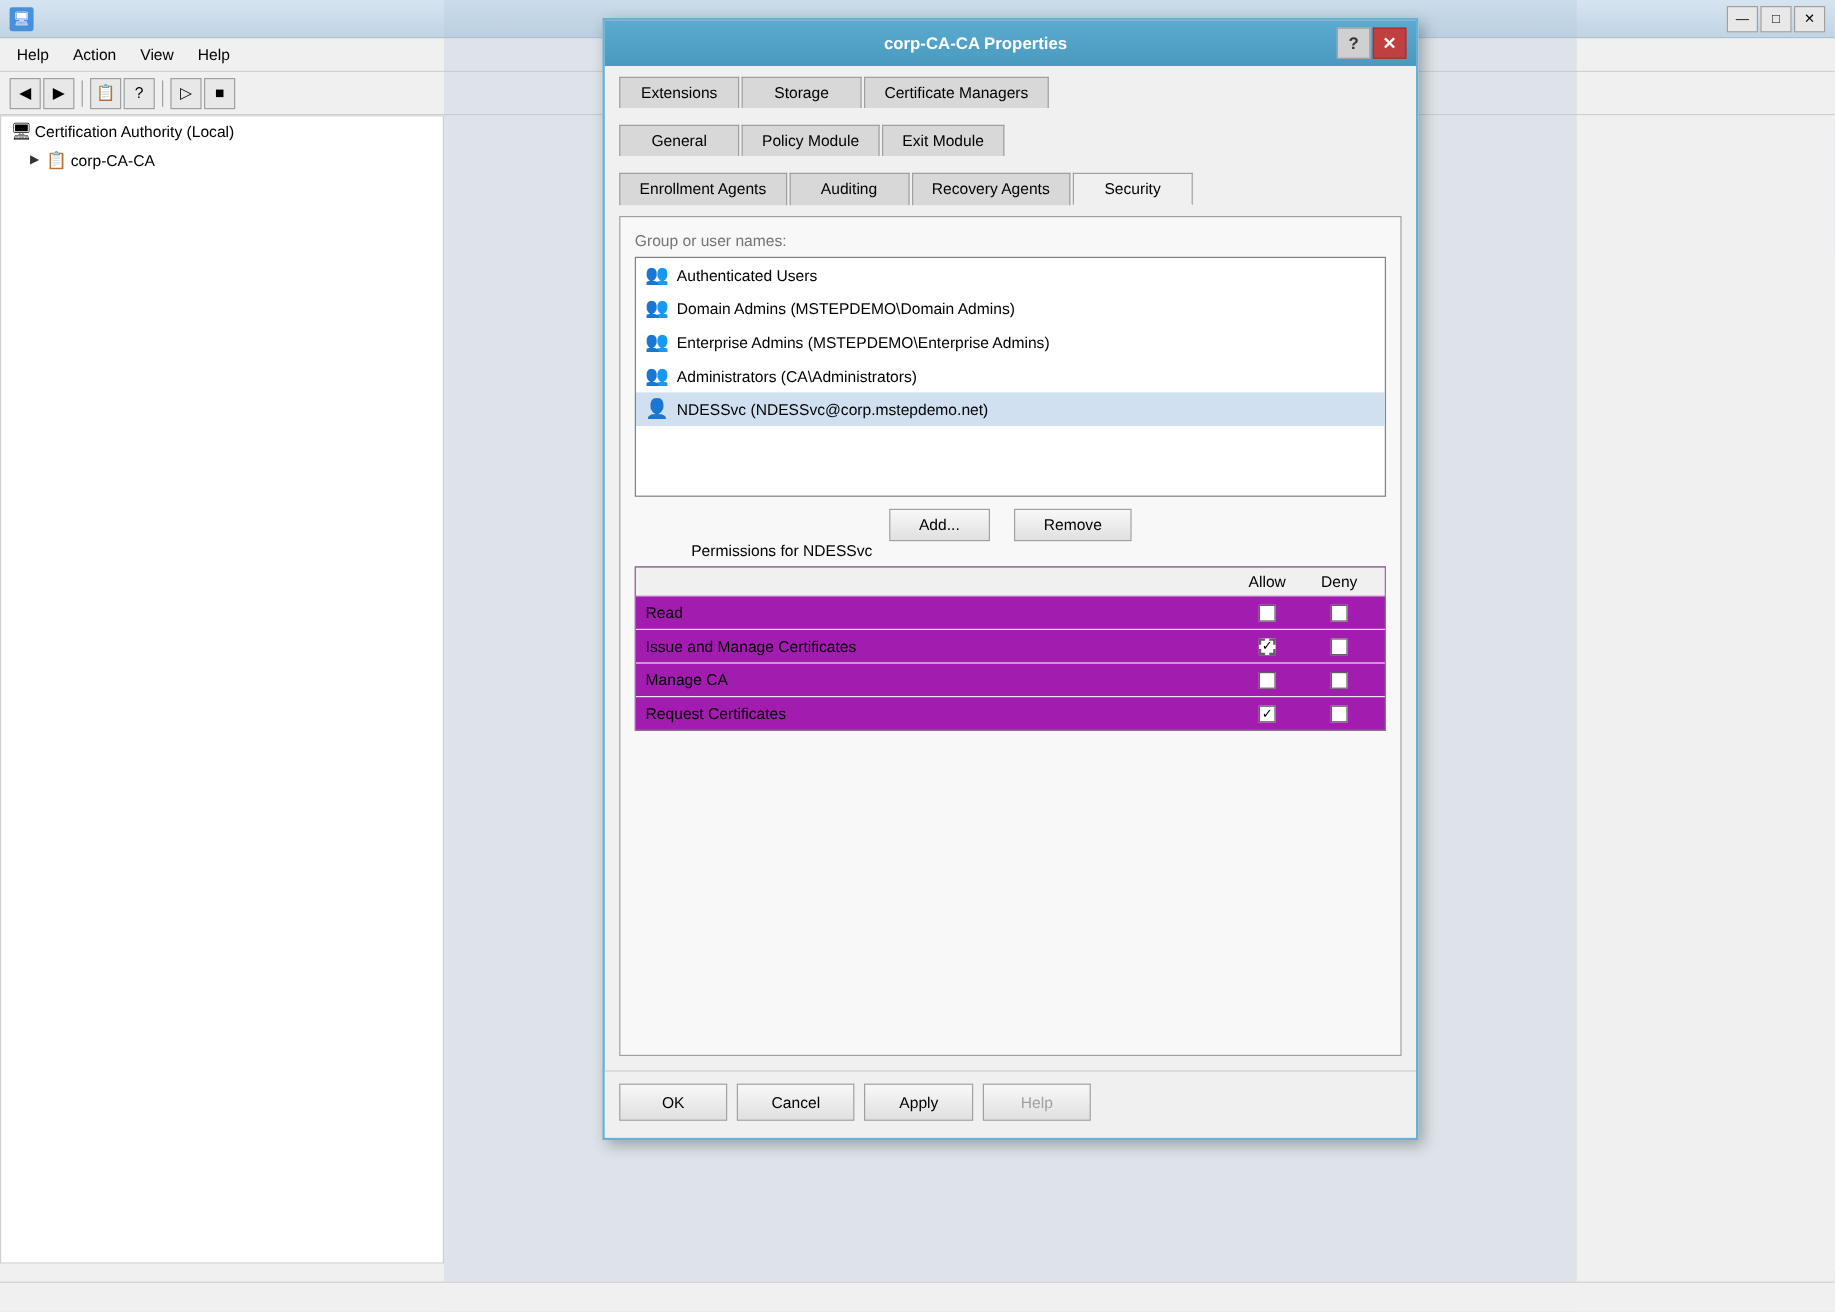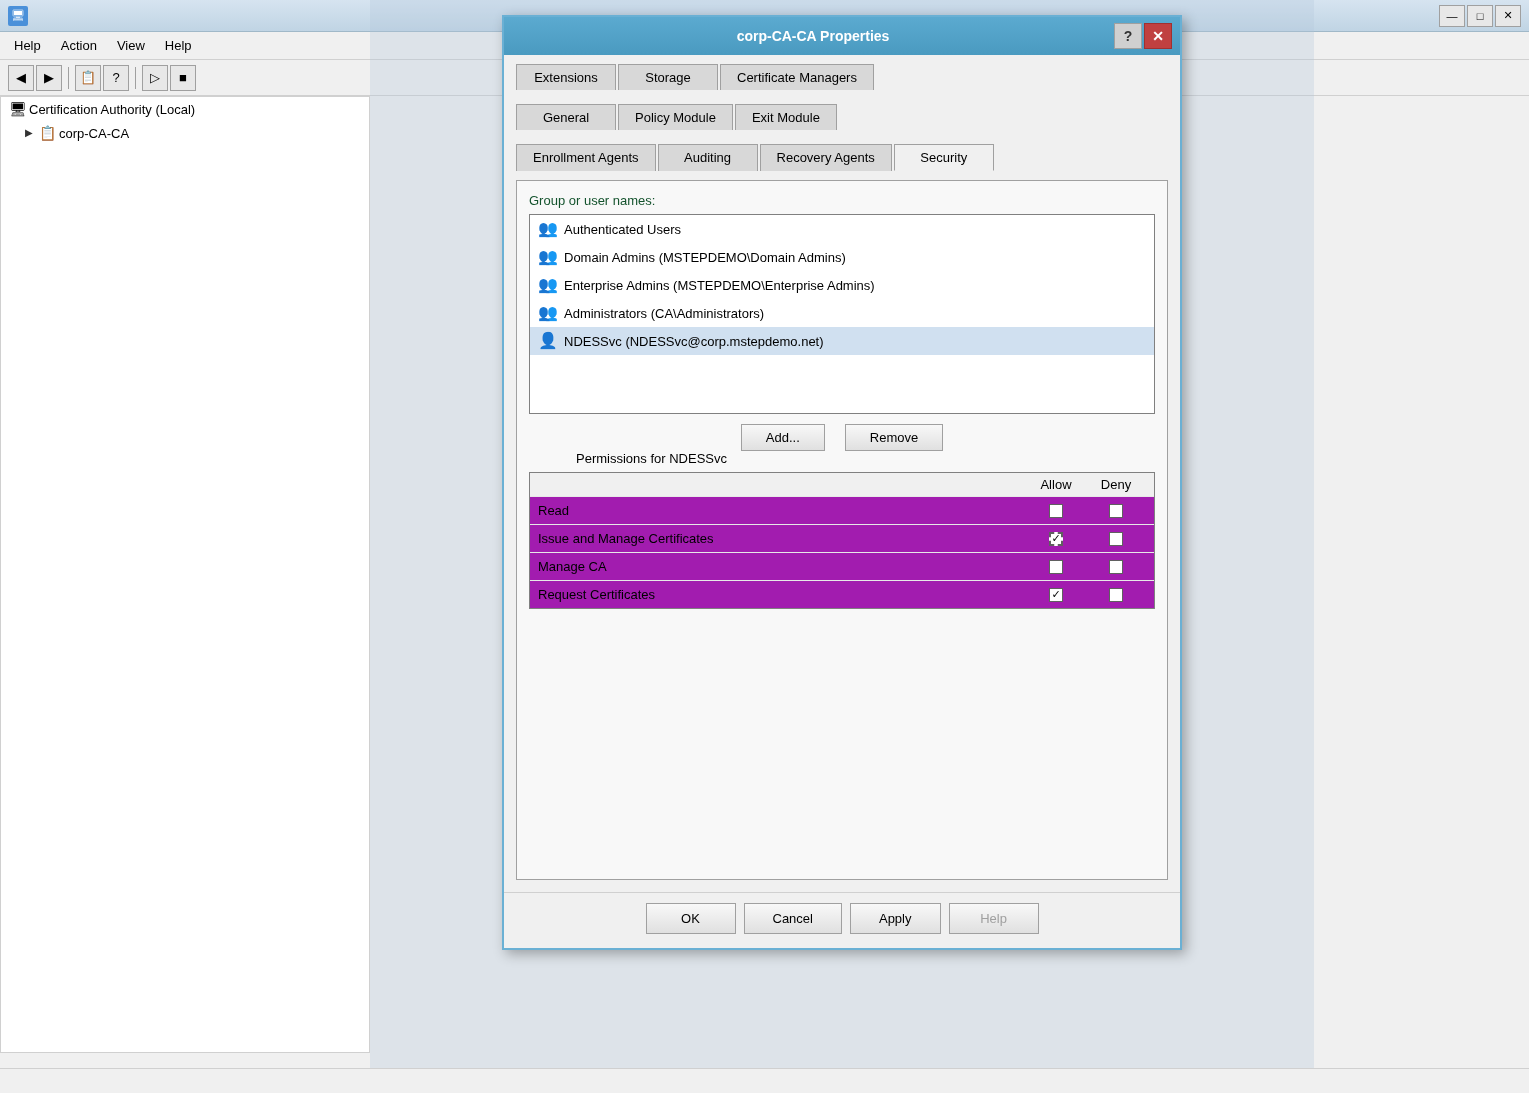--- a/index.html
+++ b/index.html
@@ -239,21 +239,21 @@
       border: 1px solid #a0a0a0;
       padding: 12px;
       background: #f8f8f8;
       min-height: 700px;
     }
 
     
     .group-label {
       font-size: 13px;
       margin-bottom: 6px;
-      color: #14532d;
+      color: #737373;
     }
 
     
     .user-list {
       border: 1px solid #808080;
       background: white;
       height: 200px;
       overflow-y: auto;
       margin-bottom: 10px;
     }
@@ -333,21 +333,20 @@
       background: white;
     }
     .checkbox.checked-dashed {
       border: 2px dashed #606060;
       background: white;
     }
 
     
     .dialog-footer {
       display: flex;
-      justify-content: center;
       gap: 8px;
       padding: 10px 12px 14px;
       background: #f0f0f0;
       border-top: 1px solid #d0d0d0;
     }
     .footer-btn {
       padding: 7px 28px;
       background: linear-gradient(to bottom, #f8f8f8, #e0e0e0);
       border: 1px solid #a0a0a0;
       cursor: pointer;

